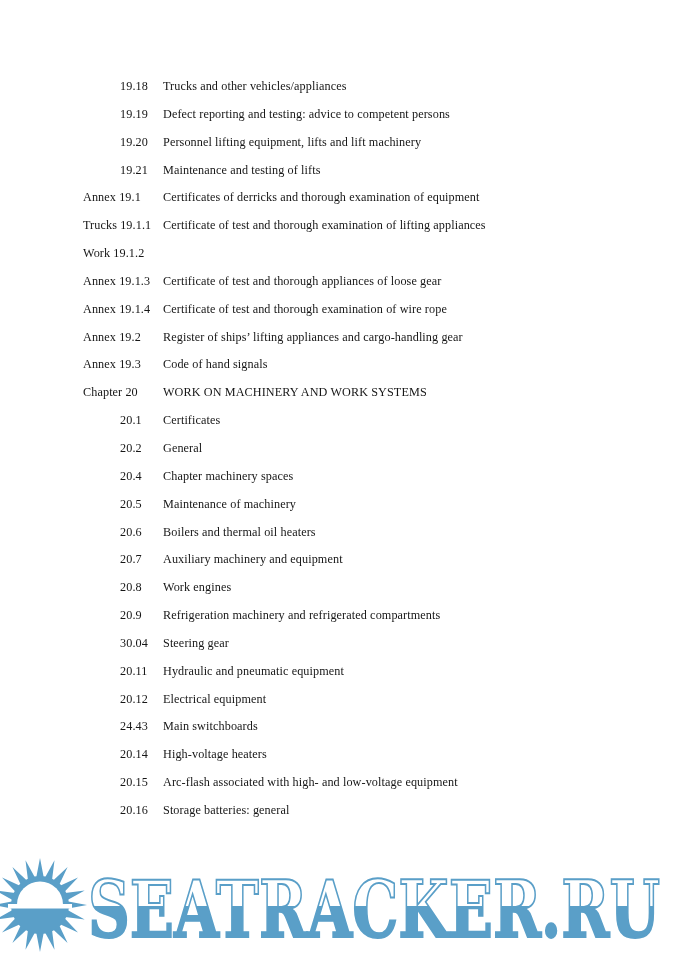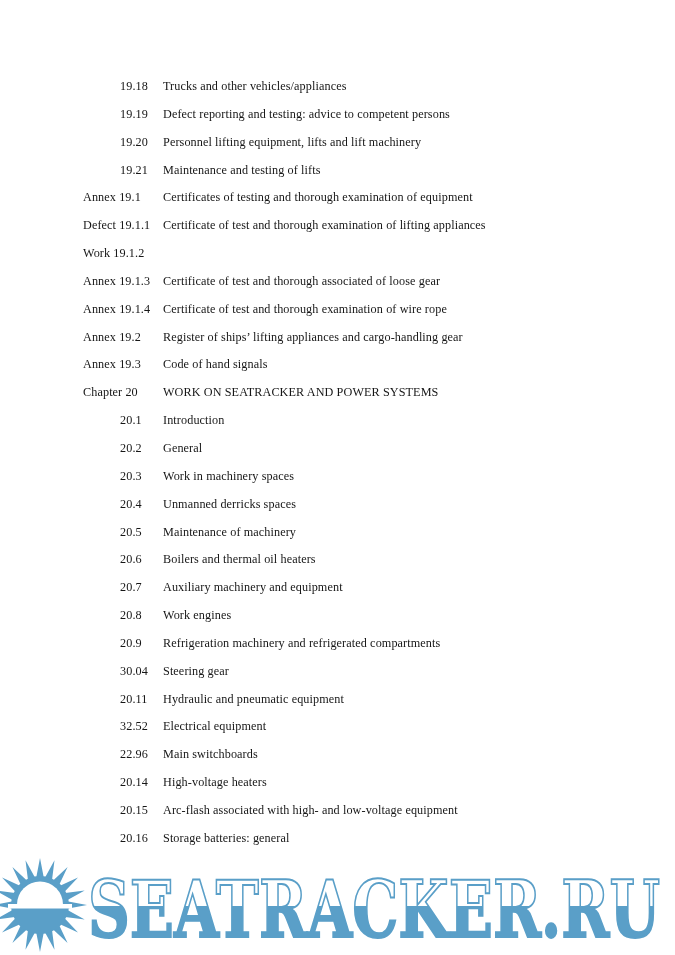--- a/index.html
+++ b/index.html
@@ -81,75 +81,71 @@
       <span class="title">Personnel lifting equipment, lifts and lift machinery</span>
     </div>
 
     <div class="row section">
       <span class="label">19.21</span>
       <span class="title">Maintenance and testing of lifts</span>
     </div>
 
     <div class="row annex">
       <span class="label">Annex 19.1</span>
-      <span class="title">Certificates of testing and thorough examination of equipment</span>
-    </div>
-
-    <div class="row annex">
-      <span class="label">Defect 19.1.1</span>
+      <span class="title">Certificates of derricks and thorough examination of equipment</span>
+    </div>
+
+    <div class="row annex">
+      <span class="label">Trucks 19.1.1</span>
       <span class="title">Certificate of test and thorough examination of lifting appliances</span>
     </div>
 
     <div class="row annex">
       <span class="label">Work 19.1.2</span>
     </div>
 
     <div class="row annex">
       <span class="label">Annex 19.1.3</span>
-      <span class="title">Certificate of test and thorough associated of loose gear</span>
+      <span class="title">Certificate of test and thorough appliances of loose gear</span>
     </div>
 
     <div class="row annex">
       <span class="label">Annex 19.1.4</span>
       <span class="title">Certificate of test and thorough examination of wire rope</span>
     </div>
 
     <div class="row annex">
       <span class="label">Annex 19.2</span>
       <span class="title">Register of ships’ lifting appliances and cargo-handling gear</span>
     </div>
 
     <div class="row annex">
       <span class="label">Annex 19.3</span>
       <span class="title">Code of hand signals</span>
     </div>
 
     <div class="row chapter">
       <span class="label">Chapter 20</span>
-      <span class="title">WORK ON SEATRACKER AND POWER SYSTEMS</span>
+      <span class="title">WORK ON MACHINERY AND WORK SYSTEMS</span>
     </div>
 
     <div class="row section">
       <span class="label">20.1</span>
-      <span class="title">Introduction</span>
+      <span class="title">Certificates</span>
     </div>
 
     <div class="row section">
       <span class="label">20.2</span>
       <span class="title">General</span>
     </div>
 
-    <div class="row section">
-      <span class="label">20.3</span>
-      <span class="title">Work in machinery spaces</span>
-    </div>
 
     <div class="row section">
       <span class="label">20.4</span>
-      <span class="title">Unmanned derricks spaces</span>
+      <span class="title">Chapter machinery spaces</span>
     </div>
 
     <div class="row section">
       <span class="label">20.5</span>
       <span class="title">Maintenance of machinery</span>
     </div>
 
     <div class="row section">
       <span class="label">20.6</span>
       <span class="title">Boilers and thermal oil heaters</span>
@@ -174,26 +170,26 @@
       <span class="label">30.04</span>
       <span class="title">Steering gear</span>
     </div>
 
     <div class="row section">
       <span class="label">20.11</span>
       <span class="title">Hydraulic and pneumatic equipment</span>
     </div>
 
     <div class="row section">
-      <span class="label">32.52</span>
+      <span class="label">20.12</span>
       <span class="title">Electrical equipment</span>
     </div>
 
     <div class="row section">
-      <span class="label">22.96</span>
+      <span class="label">24.43</span>
       <span class="title">Main switchboards</span>
     </div>
 
     <div class="row section">
       <span class="label">20.14</span>
       <span class="title">High-voltage heaters</span>
     </div>
 
     <div class="row section">
       <span class="label">20.15</span>

